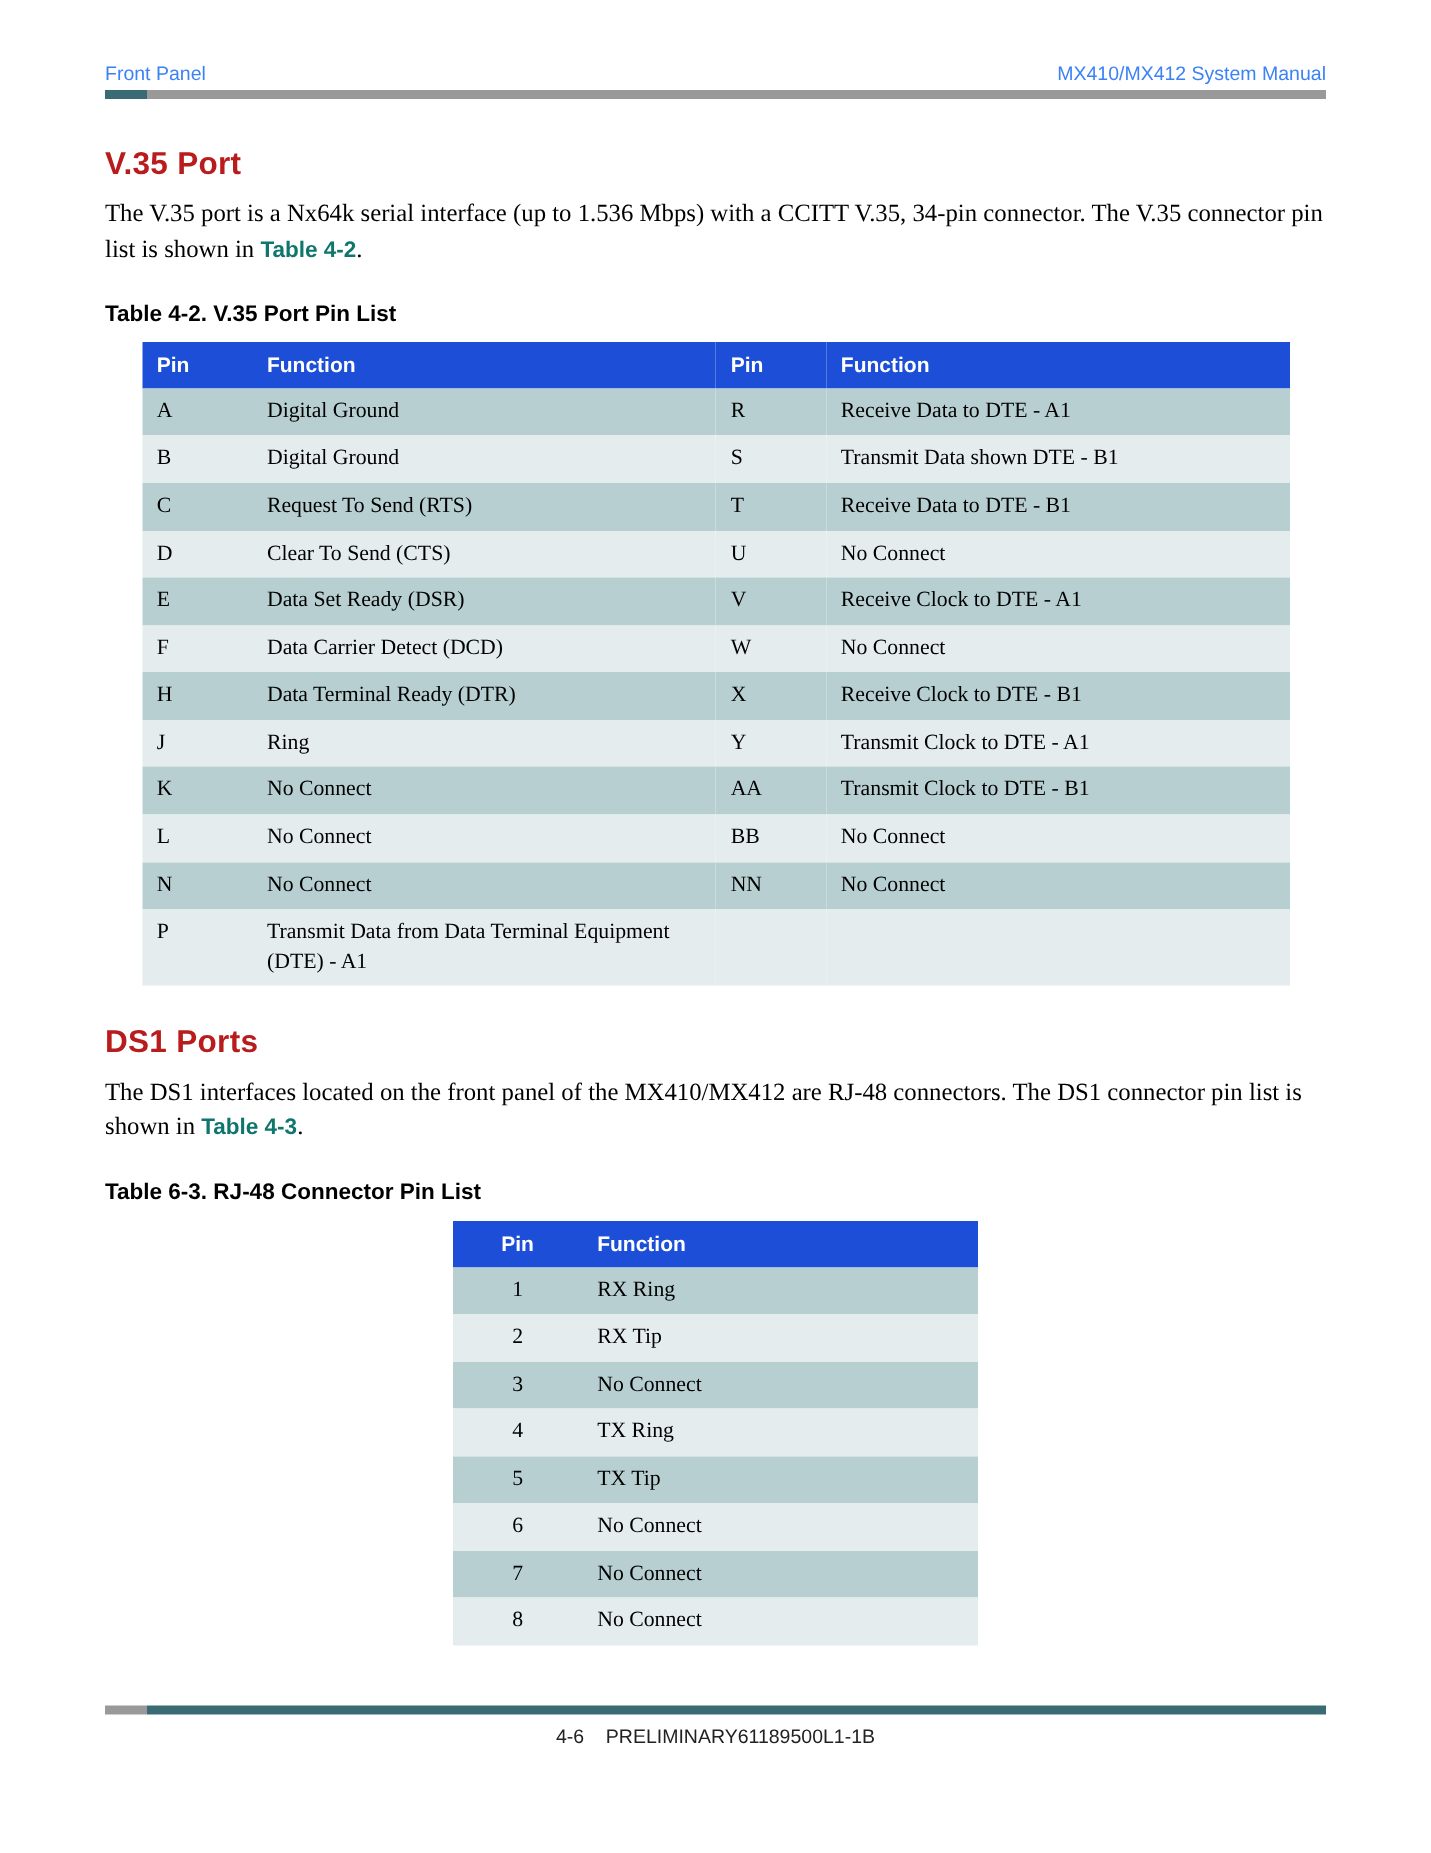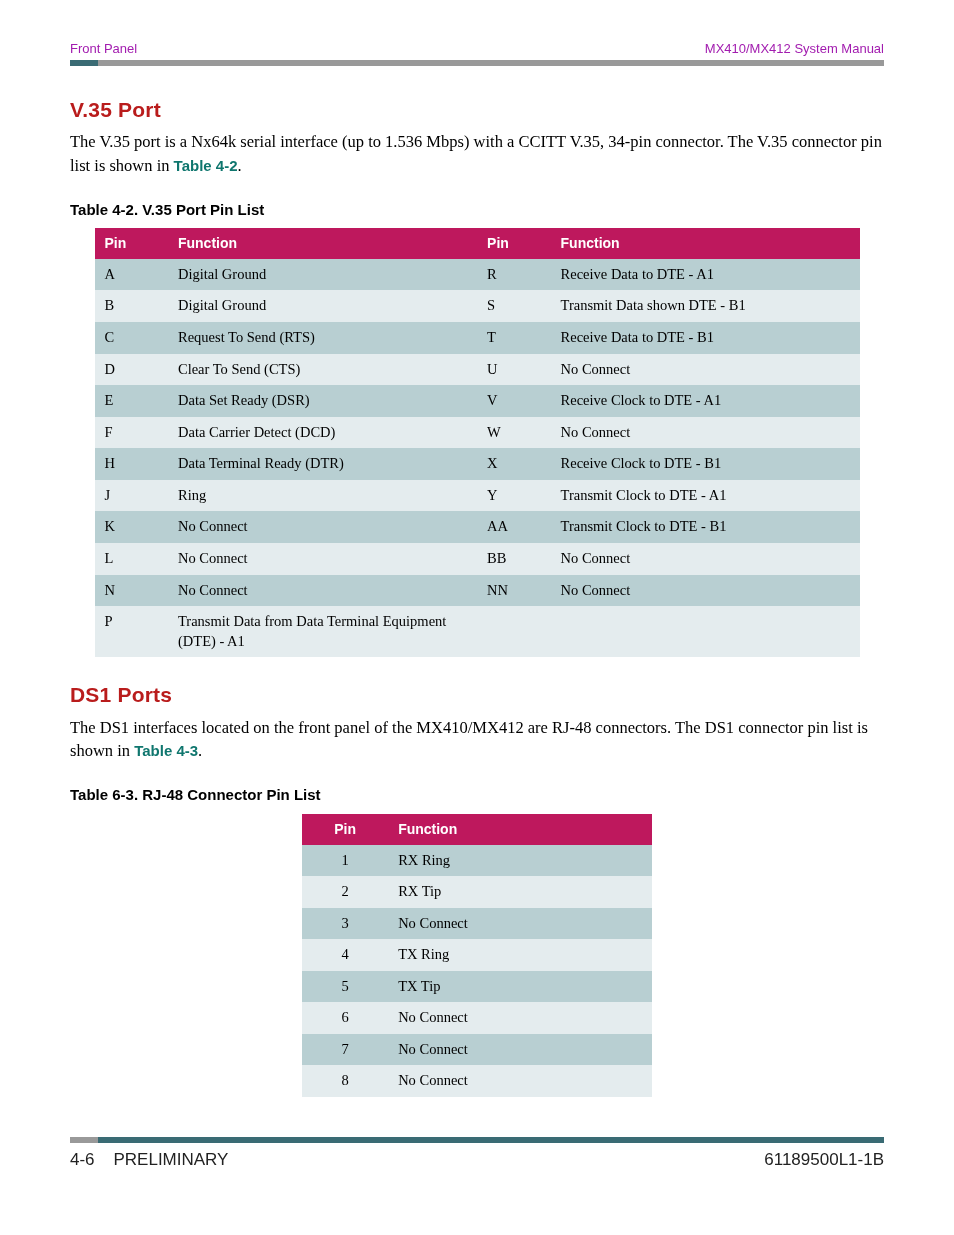--- a/index.html
+++ b/index.html
@@ -11,21 +11,21 @@
     background: #fff;
     width: 954px;
     box-sizing: border-box;
     line-height: 1.35;
   }
   .top-header {
     display: flex;
     justify-content: space-between;
     font-family: Arial, Helvetica, sans-serif;
     font-size: 13px;
-    color: #a21caf;
+    color: #3b82f6;
     margin-bottom: 2px;
   }
   .top-rule {
     height: 6px;
     background: linear-gradient(to right, #3a6b74 0, #3a6b74 28px, #999 28px, #999 100%);
     margin-bottom: 30px;
   }
   .bottom-rule {
     height: 6px;
     background: linear-gradient(to right, #999 0, #999 28px, #3a6b74 28px, #3a6b74 100%);
@@ -58,21 +58,21 @@
     font-size: 15px;
     margin: 18px 0 8px 0;
   }
   table {
     border-collapse: collapse;
     margin: 0 auto 24px auto;
   }
   .tbl1 { width: 765px; }
   .tbl2 { width: 350px; }
   th {
-    background: #be185d;
+    background: #1d4ed8;
     color: #fff;
     text-align: left;
     font-family: Arial, Helvetica, sans-serif;
     font-weight: bold;
     font-size: 14px;
     padding: 6px 10px;
   }
   td {
     font-family: Georgia, "Times New Roman", serif;
     font-size: 14.5px;
@@ -81,23 +81,23 @@
   }
   .tbl1 .pin-col   { width: 55px; }
   .tbl1 .func-col  { width: 300px; }
   .tbl2 .pin-col   { width: 70px; text-align: center; }
   .tbl2 td.pin-col { text-align: center; }
   .tbl2 .func-col  { width: 260px; }
   tr.alt td { background: #b8cfd2; }
   tr.norm td { background: #e4ecee; }
   .bottom-footer {
     display: flex;
-    justify-content: space-between;
-    font-family: Arial, Helvetica, sans-serif;
-    font-size: 17px;
+    justify-content: center;
+    font-family: Arial, Helvetica, sans-serif;
+    font-size: 13px;
     color: #222;
   }
 </style>
 </head>
 <body>
 
 <div class="top-header">
   <span>Front Panel</span>
   <span>MX410/MX412 System Manual</span>
 </div>

